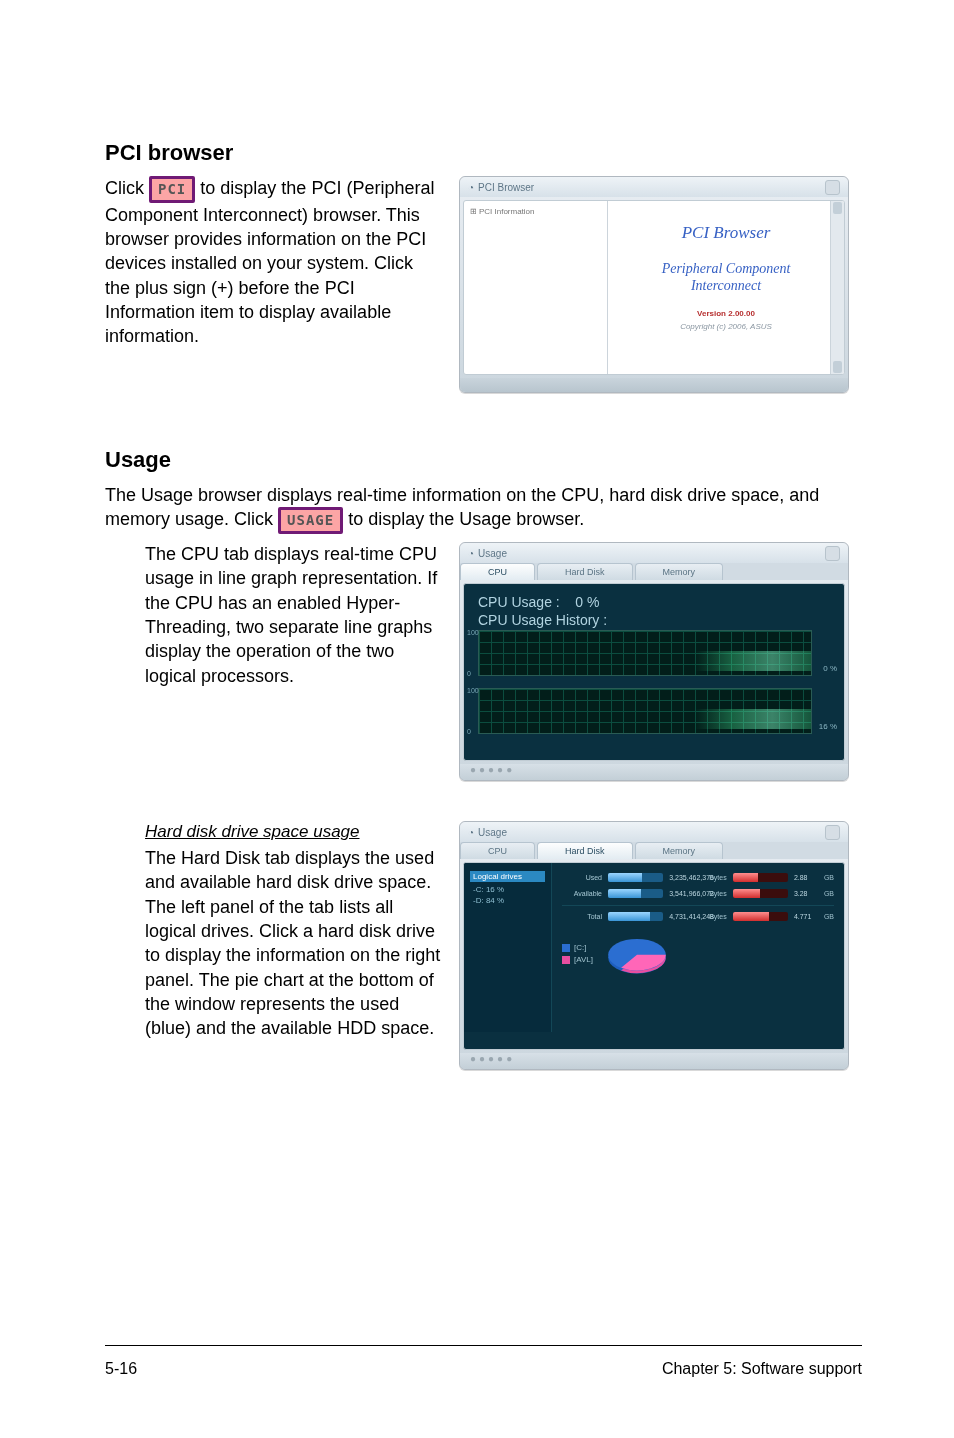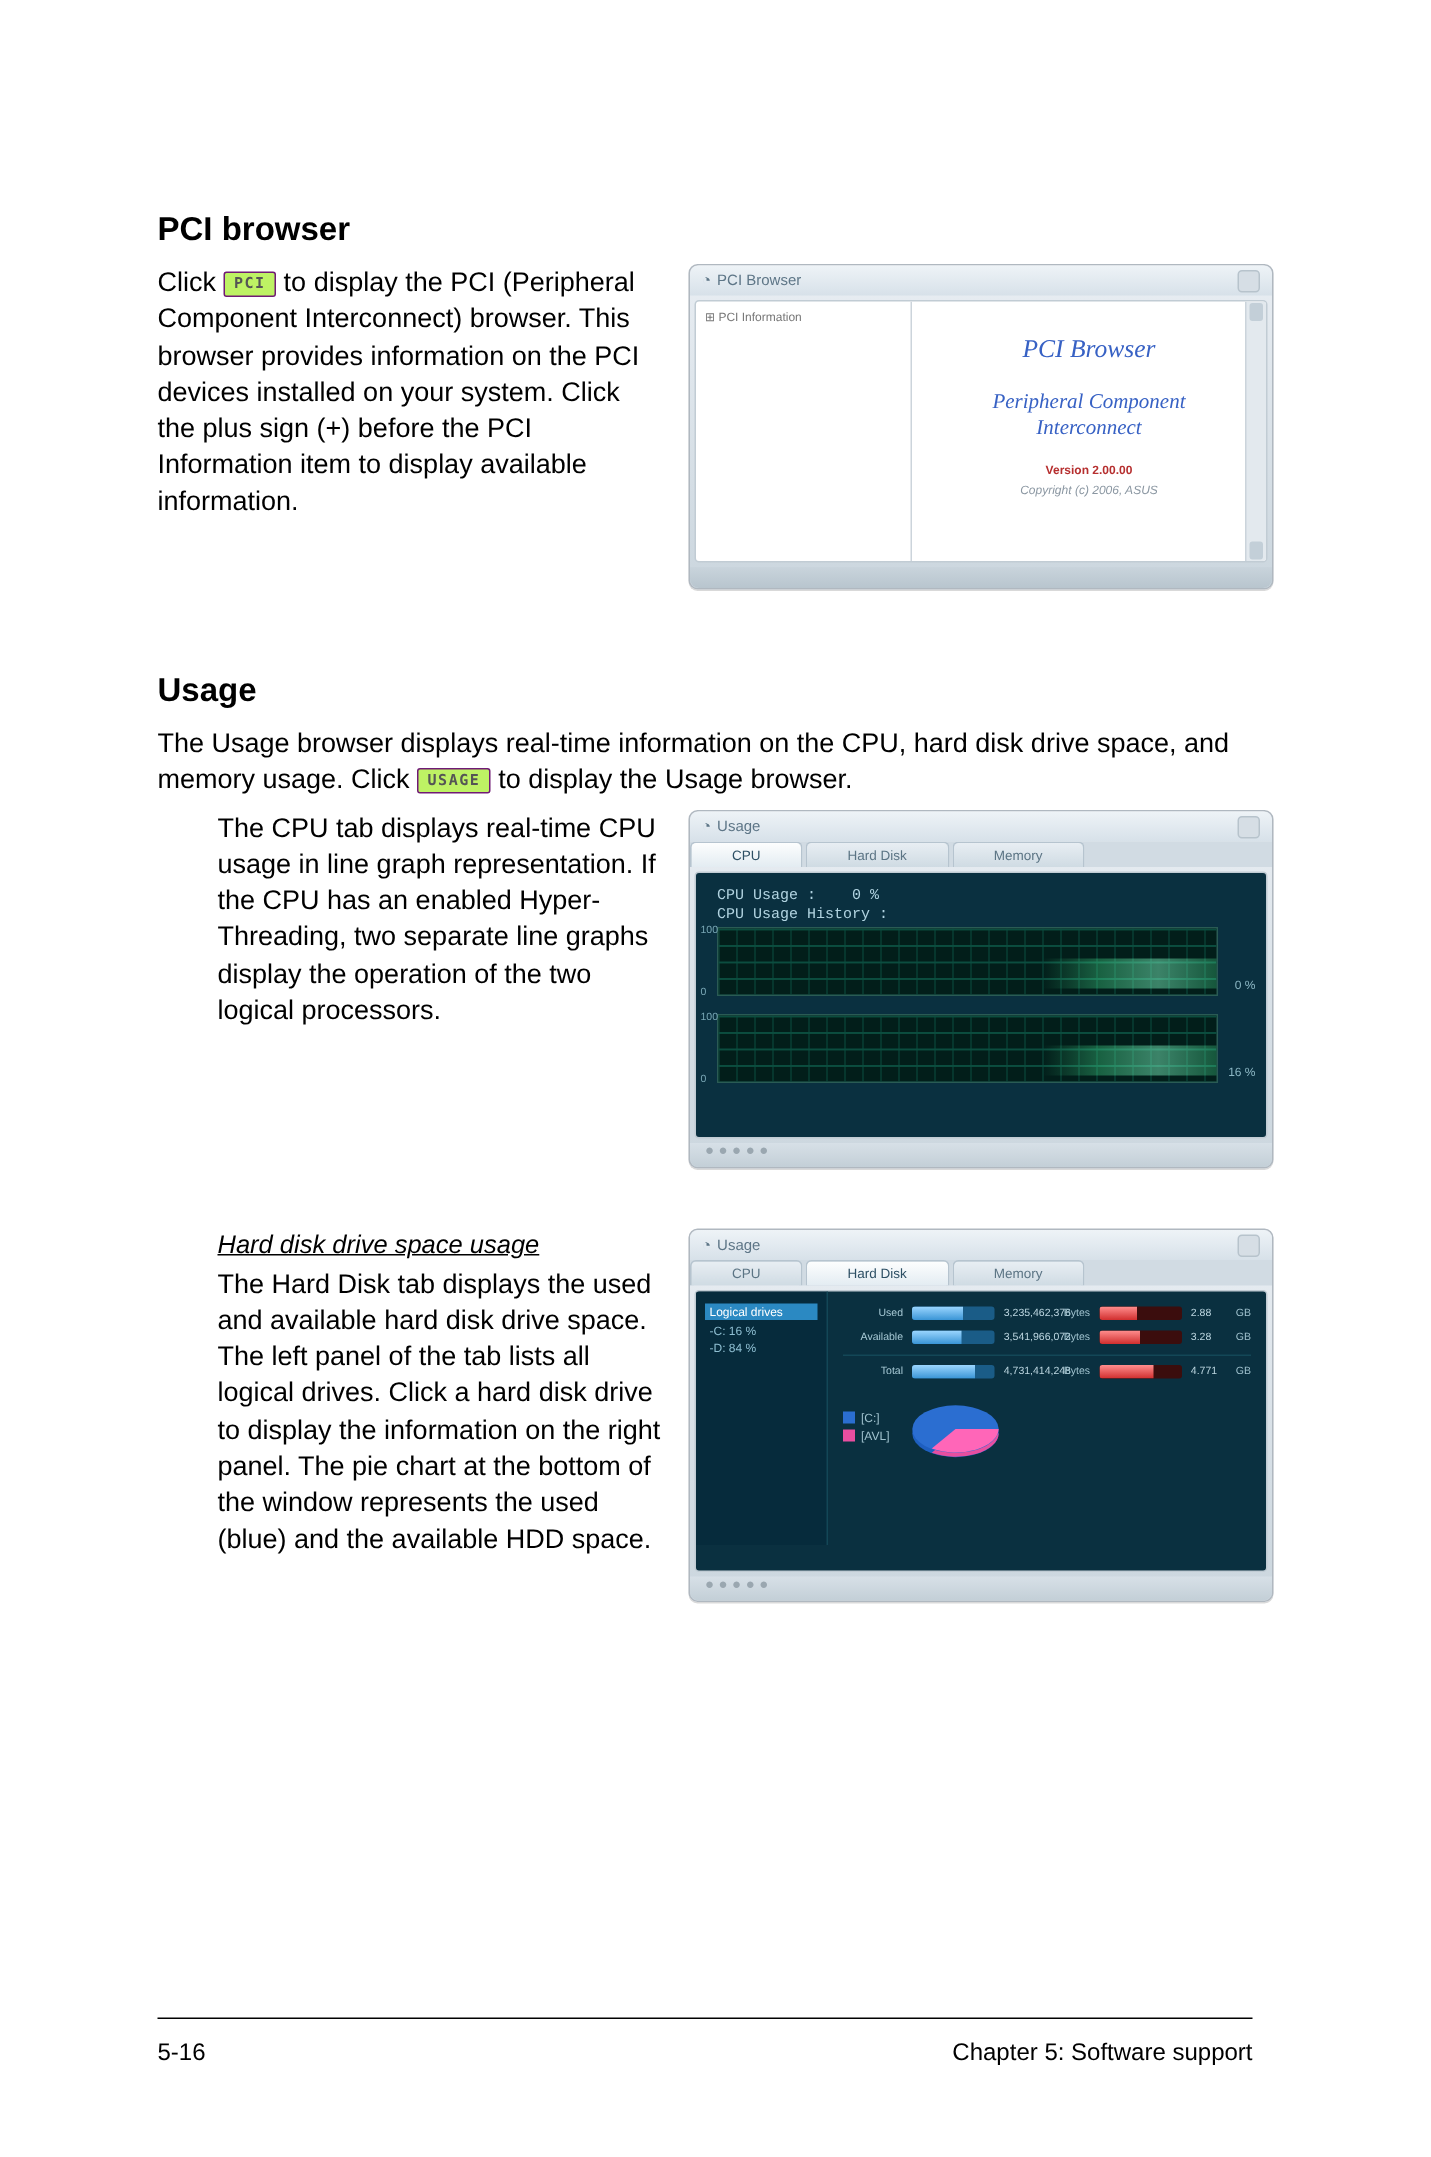--- a/index.html
+++ b/index.html
@@ -35,24 +35,24 @@
     font-size: 18px;
     line-height: 1.35;
   }
 
   .col-img {
     flex: 0 0 auto;
   }
 
   .btn-inline {
     display: inline-block;
-    background: #bef264;
-    border: 1px solid #701a75;
+    background: #fca5a5;
+    border: 3px solid #701a75;
     border-radius: 2px;
-    font-size: 10px;
+    font-size: 14px;
     font-family: monospace;
     padding: 1px 6px;
     letter-spacing: 1px;
     vertical-align: middle;
     color: #555;
     font-weight: bold;
   }
 
   .italic-underline {
     font-style: italic;
@@ -215,23 +215,22 @@
     background: linear-gradient(#fdfefe, #e3ecf2);
     color: #2d4f64;
   }
 
   .cpu-inner {
     padding: 10px 32px 10px 14px;
   }
 
   .cpu-label {
     color: #b1d3e0;
-    font-size: 10px;
+    font-size: 14px;
     margin-bottom: 2px;
-    font-family: Liberation Mono, monospace;
   }
 
   .graph-box {
     position: relative;
     background: #021e1a;
     border: 1px solid #2a5b54;
     height: 46px;
     margin-bottom: 12px;
   }
 
@@ -388,21 +387,21 @@
   .pie {
     width:72px;
     height:52px;
   }
 
   
   .page-footer {
     position: absolute;
     bottom: 60px;
     left: 105px;
-    right: 119px;
+    right: 92px;
     border-top: 1px solid #000;
     padding-top: 14px;
     display: flex;
     justify-content: space-between;
     font-size: 16px;
   }
 
   .usage-sub {
     margin-left: 40px;
   }

